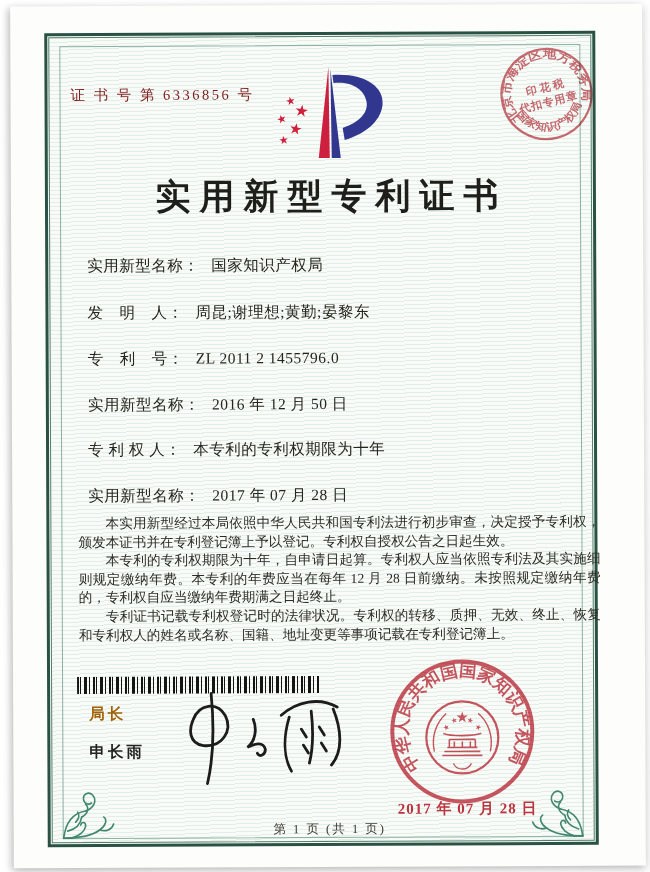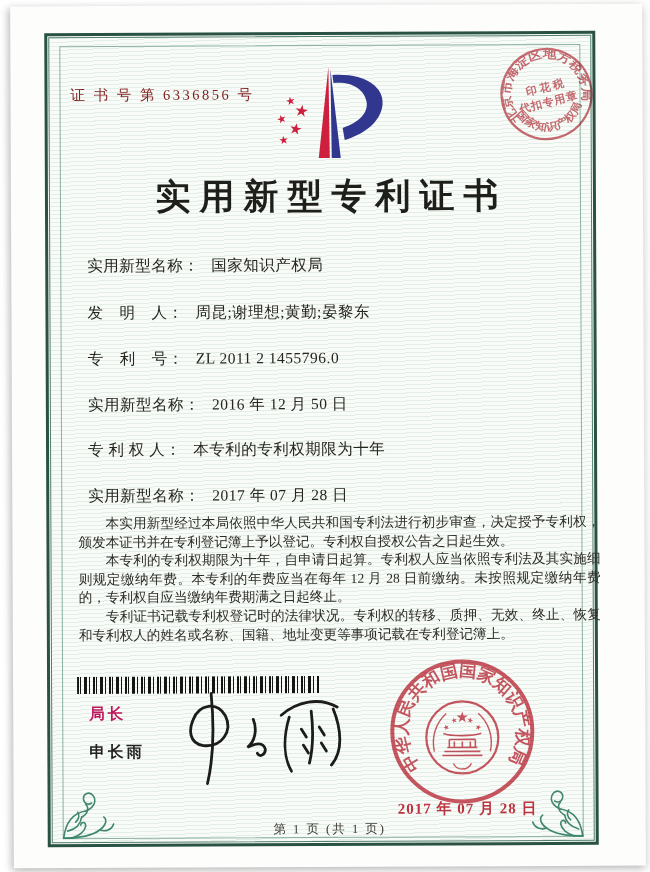--- a/index.html
+++ b/index.html
@@ -26,21 +26,21 @@
          letter-spacing:9px;text-indent:9px;color:#1e1e1b;}
   .field{left:76px;font-size:15.5px;color:#26261f;letter-spacing:.5px;white-space:nowrap;}
   .field .lab{margin-right:12px;}
   .paras{left:66px;top:509px;width:522px;font-size:13.6px;line-height:18.6px;color:#2c2c26;
          text-align:justify;}
   .paras p{margin:0;text-indent:2em;}
   .barcode{left:64px;top:671px;width:242px;height:17px;
       background:repeating-linear-gradient(90deg,#141412 0 2px,transparent 2px 3px,#141412 3px 4px,
       transparent 4px 7px,#141412 7px 10px,transparent 10px 12px,#141412 12px 13px,transparent 13px 16px);}
   .off-title{left:76px;top:698px;font-family:"Liberation Sans","DejaVu Sans",sans-serif;
-         font-size:15.5px;letter-spacing:3px;color:#be185d;font-weight:600;}
+         font-size:15.5px;letter-spacing:3px;color:#a16207;font-weight:600;}
   .off-name{left:76px;top:736px;font-family:"Liberation Sans","DejaVu Sans",sans-serif;
          font-size:15.5px;letter-spacing:3px;color:#222;font-weight:600;}
   .signature{left:148px;top:680px;z-index:3;}
   .seal{left:369px;top:647px;width:160px;height:160px;opacity:.88;mix-blend-mode:multiply;z-index:4;}
   .seal-date{left:384px;top:795px;font-size:15px;color:#bc3440;letter-spacing:1px;z-index:3;
          font-weight:600;}
   .footer{left:0;right:0;top:816px;text-align:center;font-size:12.5px;color:#3a3a33;letter-spacing:2px;}
   svg{display:block;}
 </style>
 </head>

